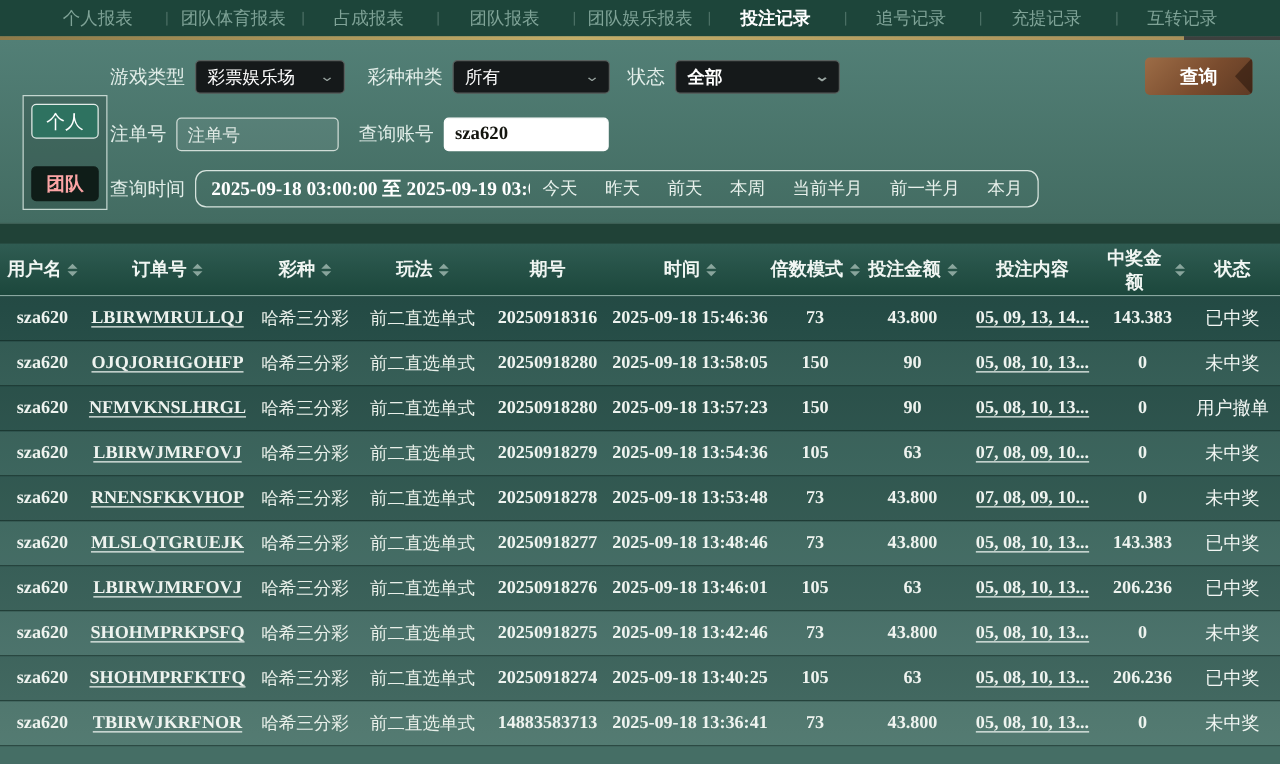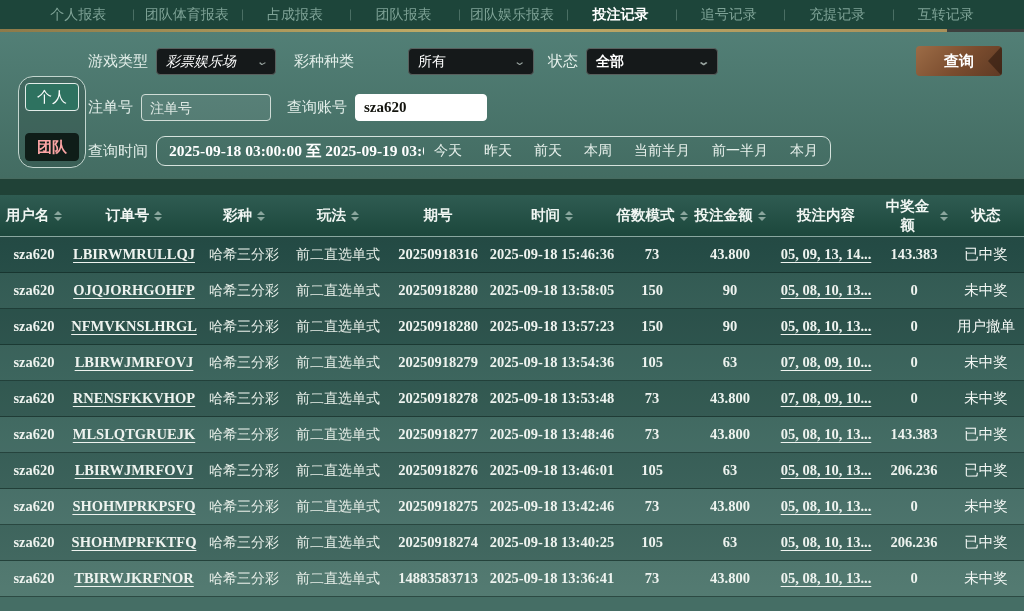--- a/index.html
+++ b/index.html
@@ -20,39 +20,39 @@
     content:''; position:absolute; right:-2px; top:50%; transform:translateY(-50%);
     width:1px; height:11px; background:rgba(160,190,180,0.35);
   }
   .gold-line { height:3px;
     background:linear-gradient(90deg,#8d7a49 0%,#c2ad68 45%,#a8905a 92.5%,#3c403e 92.5%,#3c403e 100%);
   }
 
   
   .filters { position:relative; height:146px; background:linear-gradient(180deg,#527f76,#436c62); }
   .scope-toggle {
-    position:absolute; left:18px; top:44px; border:1px solid #c3d6cf; border-radius:15px;
+    position:absolute; left:18px; top:44px; border:1px solid #c3d6cf; border-radius:0;
     padding:6px; background:rgba(16,34,28,0.18);
   }
   .scope-btn { width:54px; height:28px; border-radius:4px; display:flex; align-items:center; justify-content:center;
     font-size:15px; cursor:pointer; }
   .scope-btn.personal { background:#2e7260; border:1px solid #e2ece8; color:#ffffff; }
   .scope-btn.team { margin-top:22px; background:#0f1d18; border:1px solid #0f1d18; color:#fca5a5;font-weight:bold; }
 
   .frow { position:absolute; left:88px; display:flex; align-items:center; }
   .frow1 { top:16px; } .frow2 { top:62px; } .frow3 { top:104px; }
   .flabel { color:#e2eee9; font-size:15px; margin-right:8px; white-space:nowrap; }
   .gap { width:18px; }
 
   .select {
     height:27px; background:#15191a; border:1px solid #585f5d; border-radius:4px;
     color:#ffffff; font-size:14px; display:flex; align-items:center; padding:0 9px; cursor:pointer;
   }
   .select .chev { margin-left:auto; color:#9aa5a1; font-size:11px; transform:scaleX(1.4); }
-  .sel-game { width:120px;font-style:italic; } .sel-lottery { width:126px;margin-left:46px; } .sel-status { width:132px;font-weight:bold; }
+  .sel-game { width:120px; } .sel-lottery { width:126px; } .sel-status { width:132px;font-weight:bold; }
 
   .query-btn {
     position:absolute; right:22px; top:14px; width:86px; height:30px; border-radius:4px;
     background:linear-gradient(135deg,#9c6c46 0%,#7a4c2e 55%,#5e3a24 100%);
     color:#fff; font-size:15px; font-weight:bold; display:flex; align-items:center; justify-content:center;
     cursor:pointer; overflow:hidden;
   }
   .query-btn .fold {
     position:absolute; right:0; top:50%; transform:translateY(-50%);
     width:0; height:0; border-top:15px solid transparent; border-bottom:15px solid transparent;

